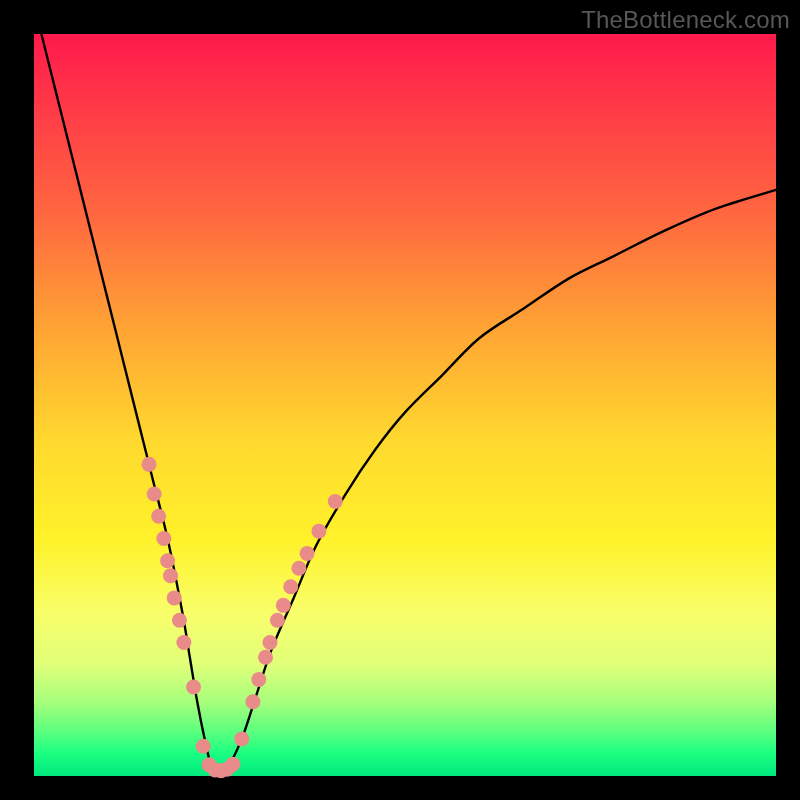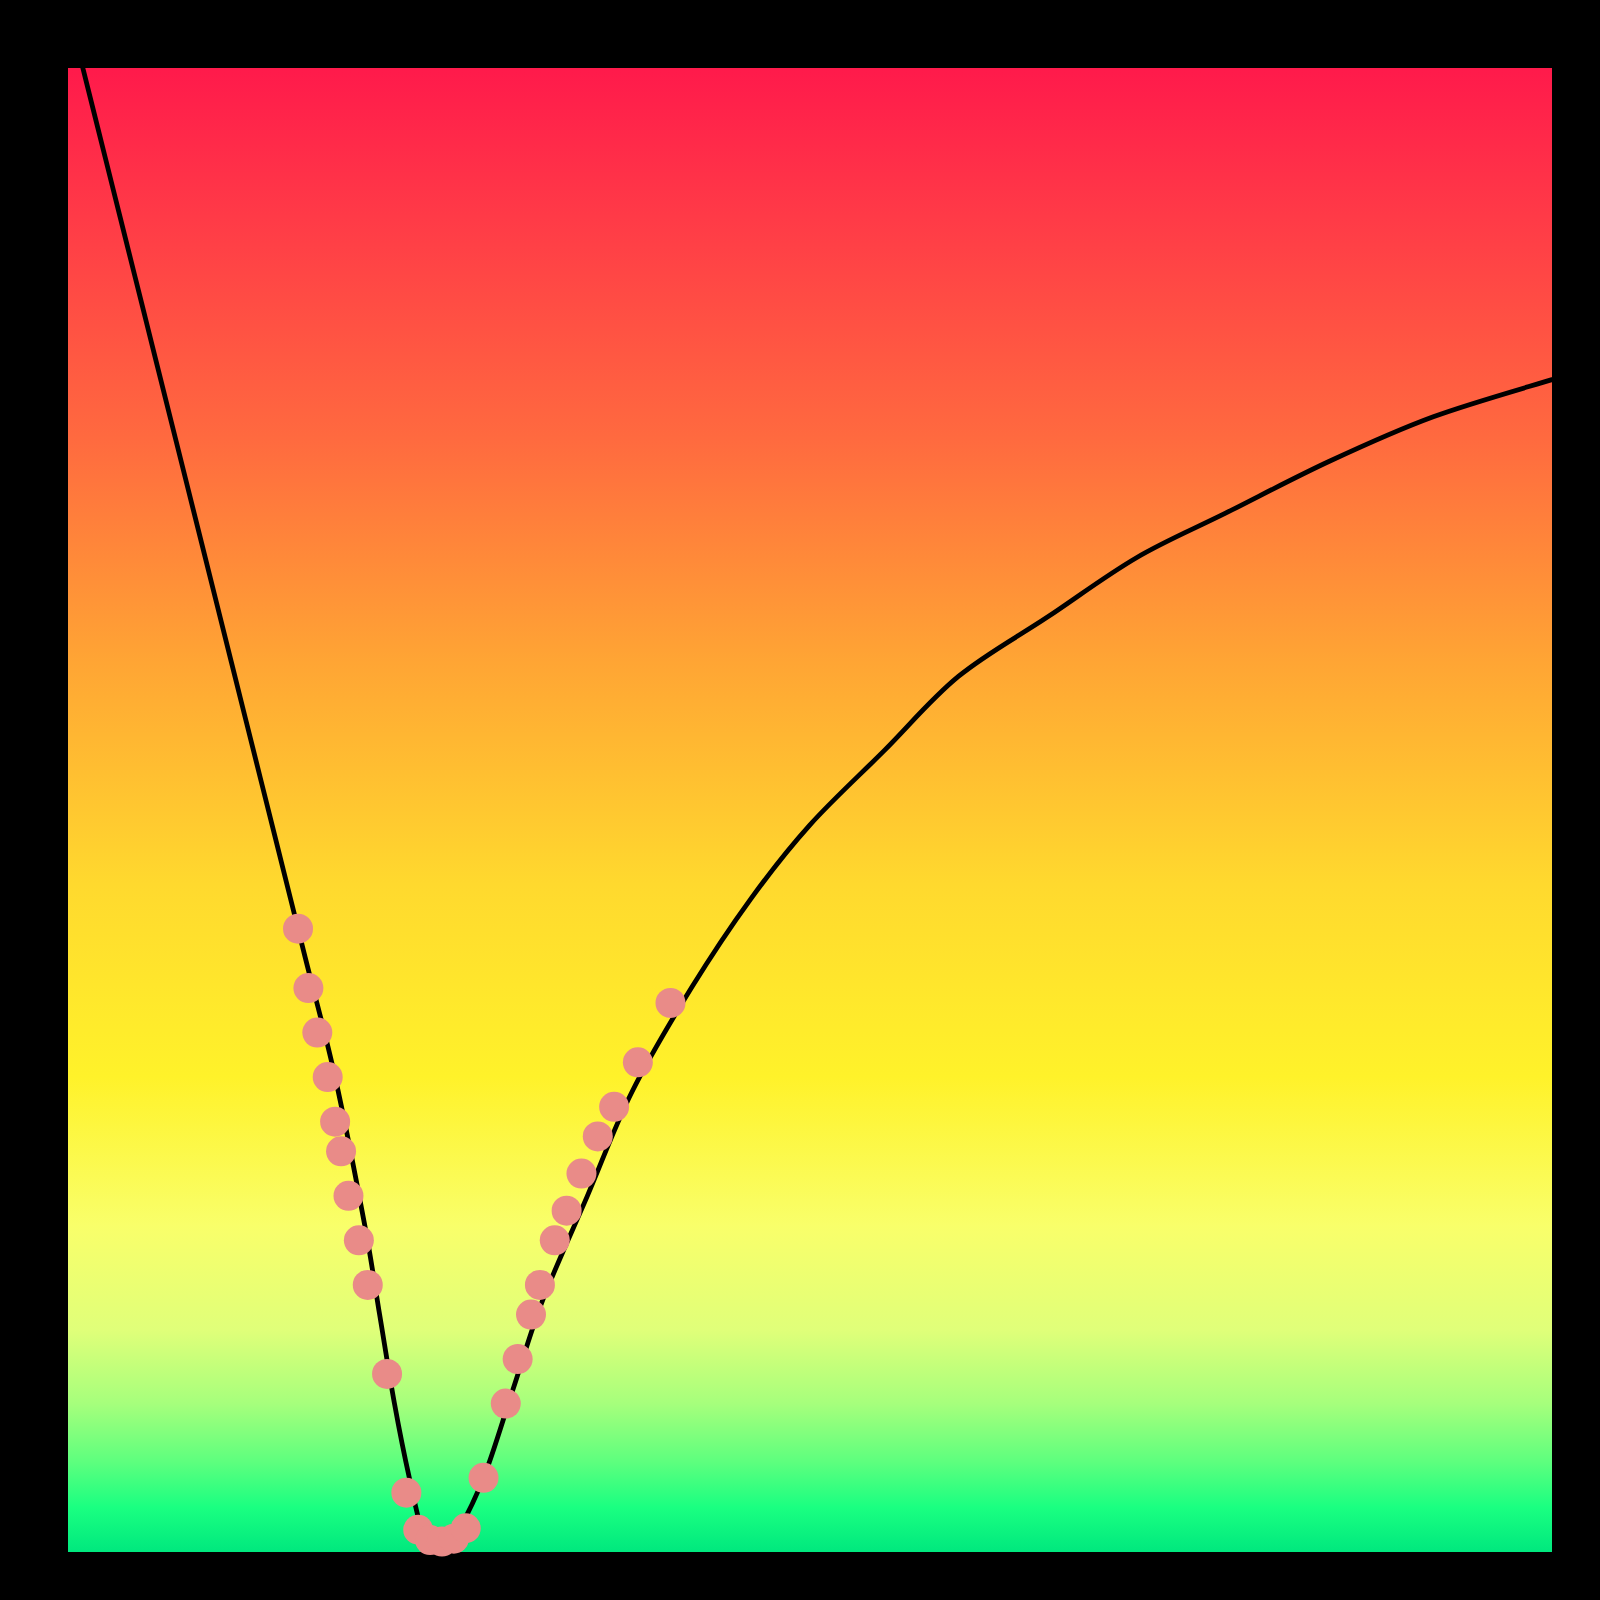--- a/index.html
+++ b/index.html
@@ -58,20 +58,21 @@
     top: 0;
     width: 742px;
     height: 742px;
     overflow: visible;
   }
 </style>
 </head>
 <body>
 
 <div class="frame">
+  <div class="watermark">TheBottleneck.com</div>
   <div class="plot">
     <svg class="curve" viewBox="0 0 742 742" preserveAspectRatio="none">
       <path id="curve-path" fill="none" stroke-width="2.4" stroke-linecap="round" stroke-linejoin="round" d="M 7.42 0.00 C 8.66 4.95, 12.37 19.79, 14.84 29.68 C 17.31 39.57, 19.79 49.47, 22.26 59.36 C 24.73 69.25, 27.21 79.15, 29.68 89.04 C 32.15 98.93, 34.63 108.83, 37.10 118.72 C 39.57 128.61, 40.81 133.56, 44.52 148.40 C 48.23 163.24, 54.41 187.97, 59.36 207.76 C 64.31 227.55, 69.25 247.33, 74.20 267.12 C 79.15 286.91, 84.09 306.69, 89.04 326.48 C 93.99 346.27, 98.93 366.05, 103.88 385.84 C 108.83 405.63, 113.77 425.41, 118.72 445.20 C 123.67 464.99, 128.61 482.30, 133.56 504.56 C 138.51 526.82, 144.69 558.97, 148.40 578.76 C 152.11 598.55, 153.35 608.44, 155.82 623.28 C 158.29 638.12, 160.77 654.20, 163.24 667.80 C 165.71 681.40, 168.19 693.77, 170.66 704.90 C 173.13 716.03, 175.61 729.02, 178.08 734.58 C 180.55 740.14, 183.03 738.29, 185.50 738.29 C 187.97 738.29, 189.21 740.14, 192.92 734.58 C 196.63 729.02, 202.81 717.27, 207.76 704.90 C 212.71 692.53, 217.65 675.22, 222.60 660.38 C 227.55 645.54, 231.26 631.94, 237.44 615.86 C 243.62 599.78, 252.28 581.23, 259.70 563.92 C 267.12 546.61, 273.30 529.29, 281.96 511.98 C 290.62 494.67, 301.75 476.12, 311.64 460.04 C 321.53 443.96, 331.43 429.12, 341.32 415.52 C 351.21 401.92, 359.87 390.79, 371.00 378.42 C 382.13 366.05, 395.73 353.69, 408.10 341.32 C 420.47 328.95, 431.60 315.35, 445.20 304.22 C 458.80 293.09, 474.88 284.43, 489.72 274.54 C 504.56 264.65, 519.40 253.52, 534.24 244.86 C 549.08 236.20, 562.68 230.64, 578.76 222.60 C 594.84 214.56, 613.39 204.67, 630.70 196.63 C 648.01 188.59, 664.09 181.17, 682.64 174.37 C 701.19 167.57, 732.11 158.91, 742.00 155.82" stroke="#000000"></path>
       <g id="markers">
           <circle cx="115.01" cy="430.36" r="7.5" fill="#e98b88" stroke="#e98b88" stroke-width="0"></circle>
           <circle cx="120.20" cy="460.04" r="7.5" fill="#e98b88" stroke="#e98b88" stroke-width="0"></circle>
           <circle cx="124.66" cy="482.30" r="7.5" fill="#e98b88" stroke="#e98b88" stroke-width="0"></circle>
           <circle cx="129.85" cy="504.56" r="7.5" fill="#e98b88" stroke="#e98b88" stroke-width="0"></circle>
           <circle cx="133.56" cy="526.82" r="7.5" fill="#e98b88" stroke="#e98b88" stroke-width="0"></circle>
           <circle cx="136.53" cy="541.66" r="7.5" fill="#e98b88" stroke="#e98b88" stroke-width="0"></circle>

